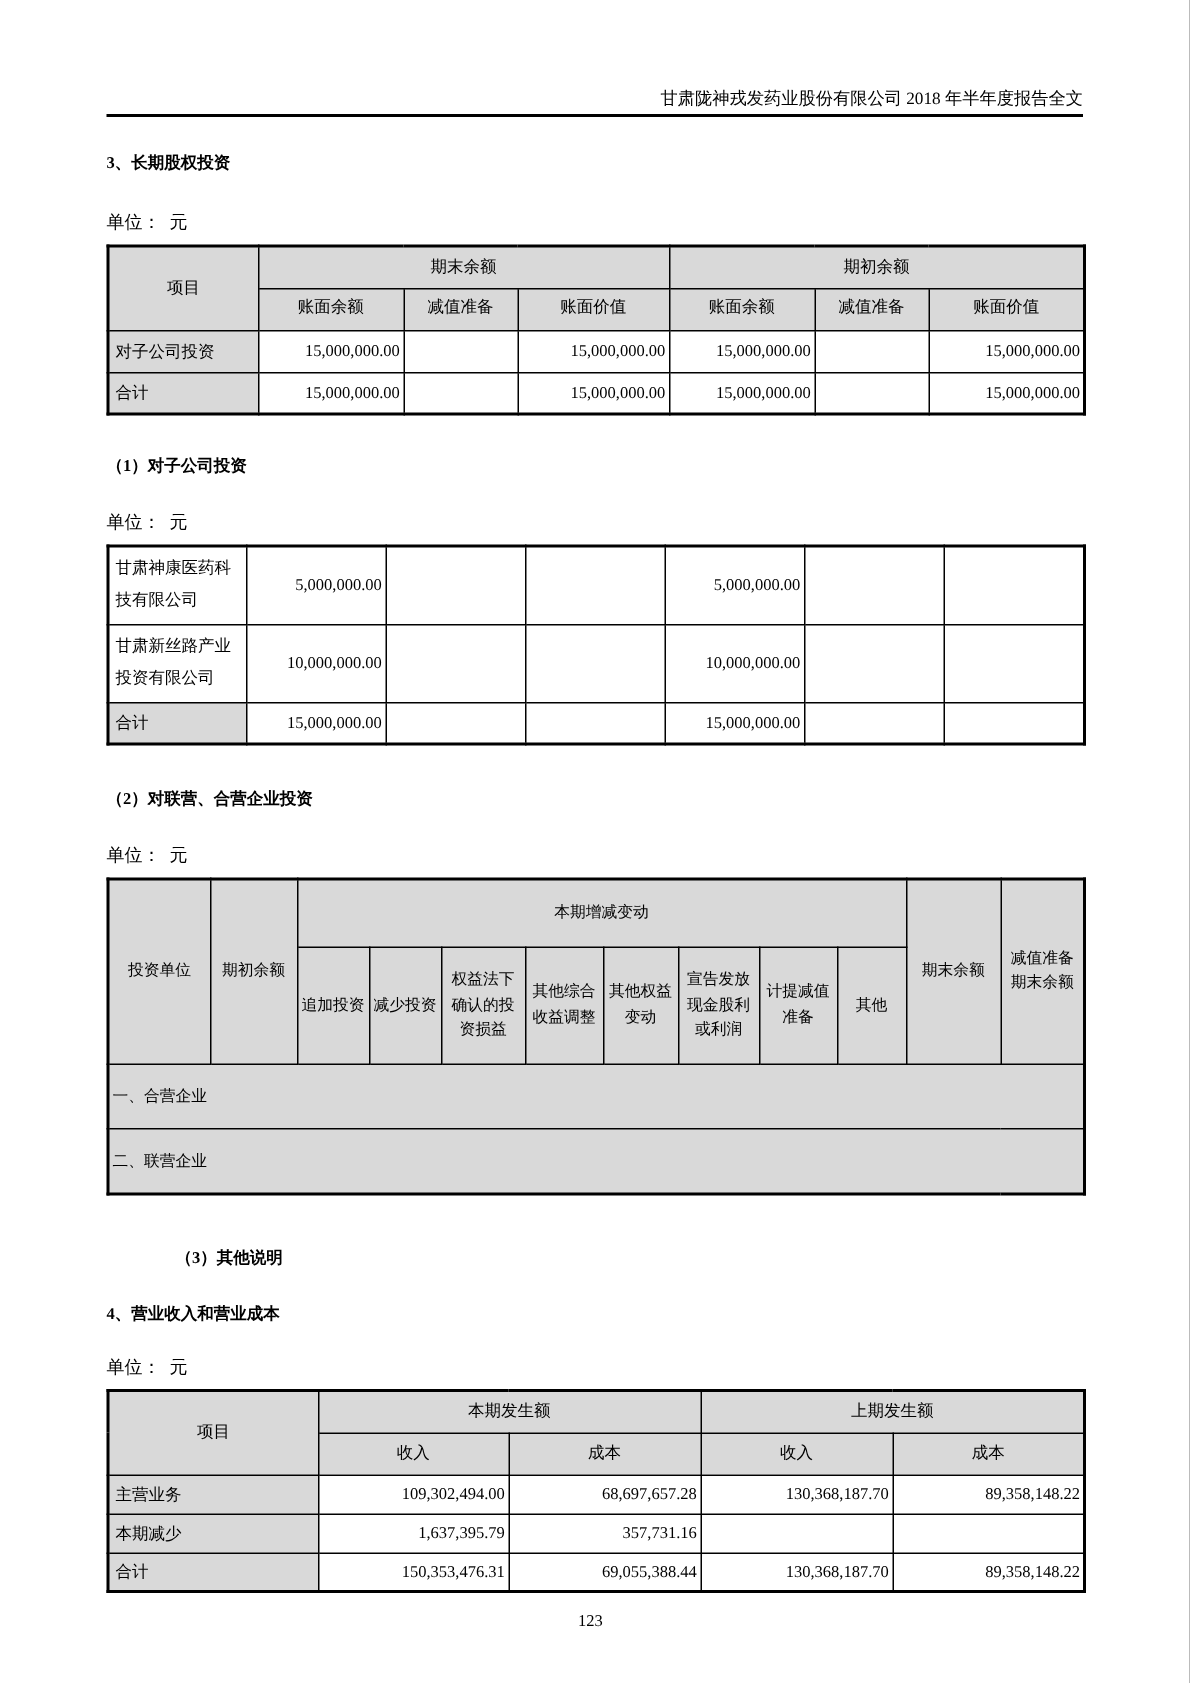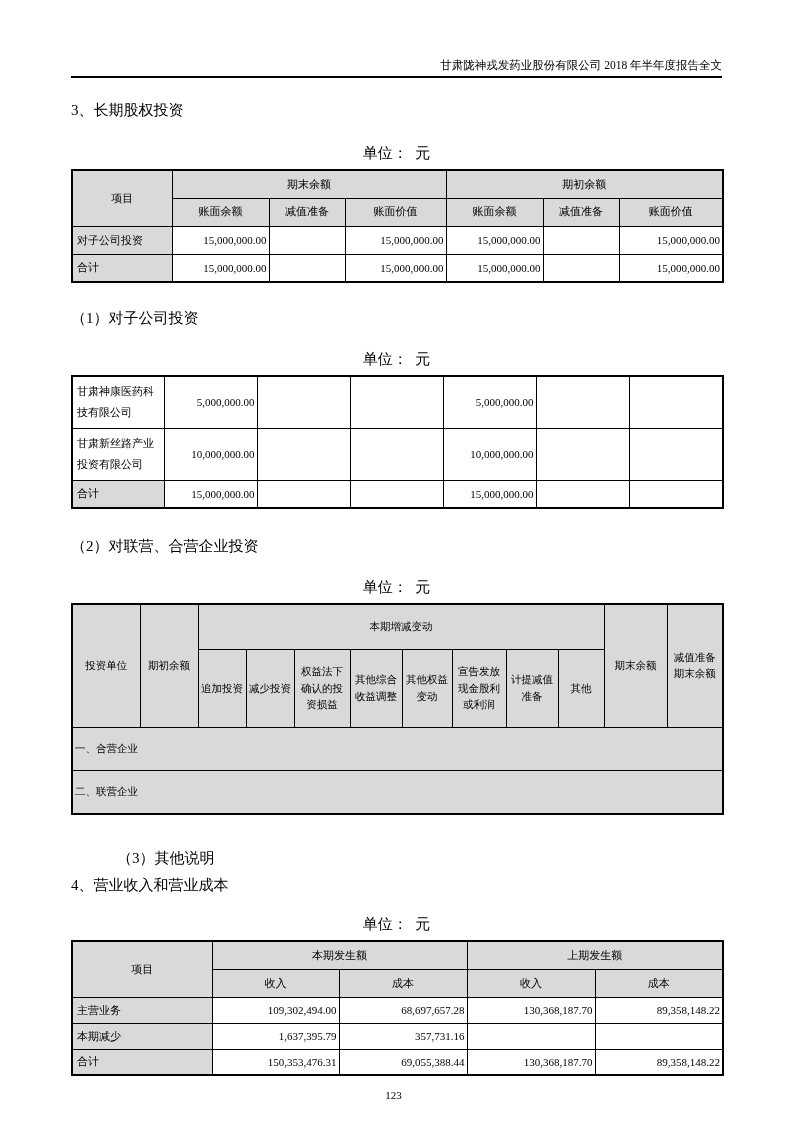--- a/index.html
+++ b/index.html
@@ -16,30 +16,30 @@
   .content { position: absolute; left: 71px; top: 0; width: 651px; }
 
   .doc-header {
     padding-top: 58px;
     text-align: right;
     font-size: 11.5px;
     border-bottom: 2px solid #000;
     padding-bottom: 3px;
   }
 
-  .sec-title { font-size: 15px; font-weight: normal; }
+  .sec-title { font-size: 11px; font-weight: bold; }
   .sec3-title  { margin-top: 23px; }
   .s31-title   { margin-top: 26px; }
   .s32-title   { margin-top: 28px; }
   .s33-title   { margin-top: 34px; margin-left: 46px; }
-  .s4-title    { margin-top: 8px; }
+  .s4-title    { margin-top: 22px; }
 
   .unit-line {
-    text-align: center;
-    font-size: 15px;
+    text-align: left;
+    font-size: 12px;
     white-space: pre;
   }
   .unit1 { margin-top: 24px; }
   .unit2 { margin-top: 22px; }
   .unit3 { margin-top: 22px; }
   .unit4 { margin-top: 20px; }
 
   table {
     width: 651px;
     border-collapse: collapse;

